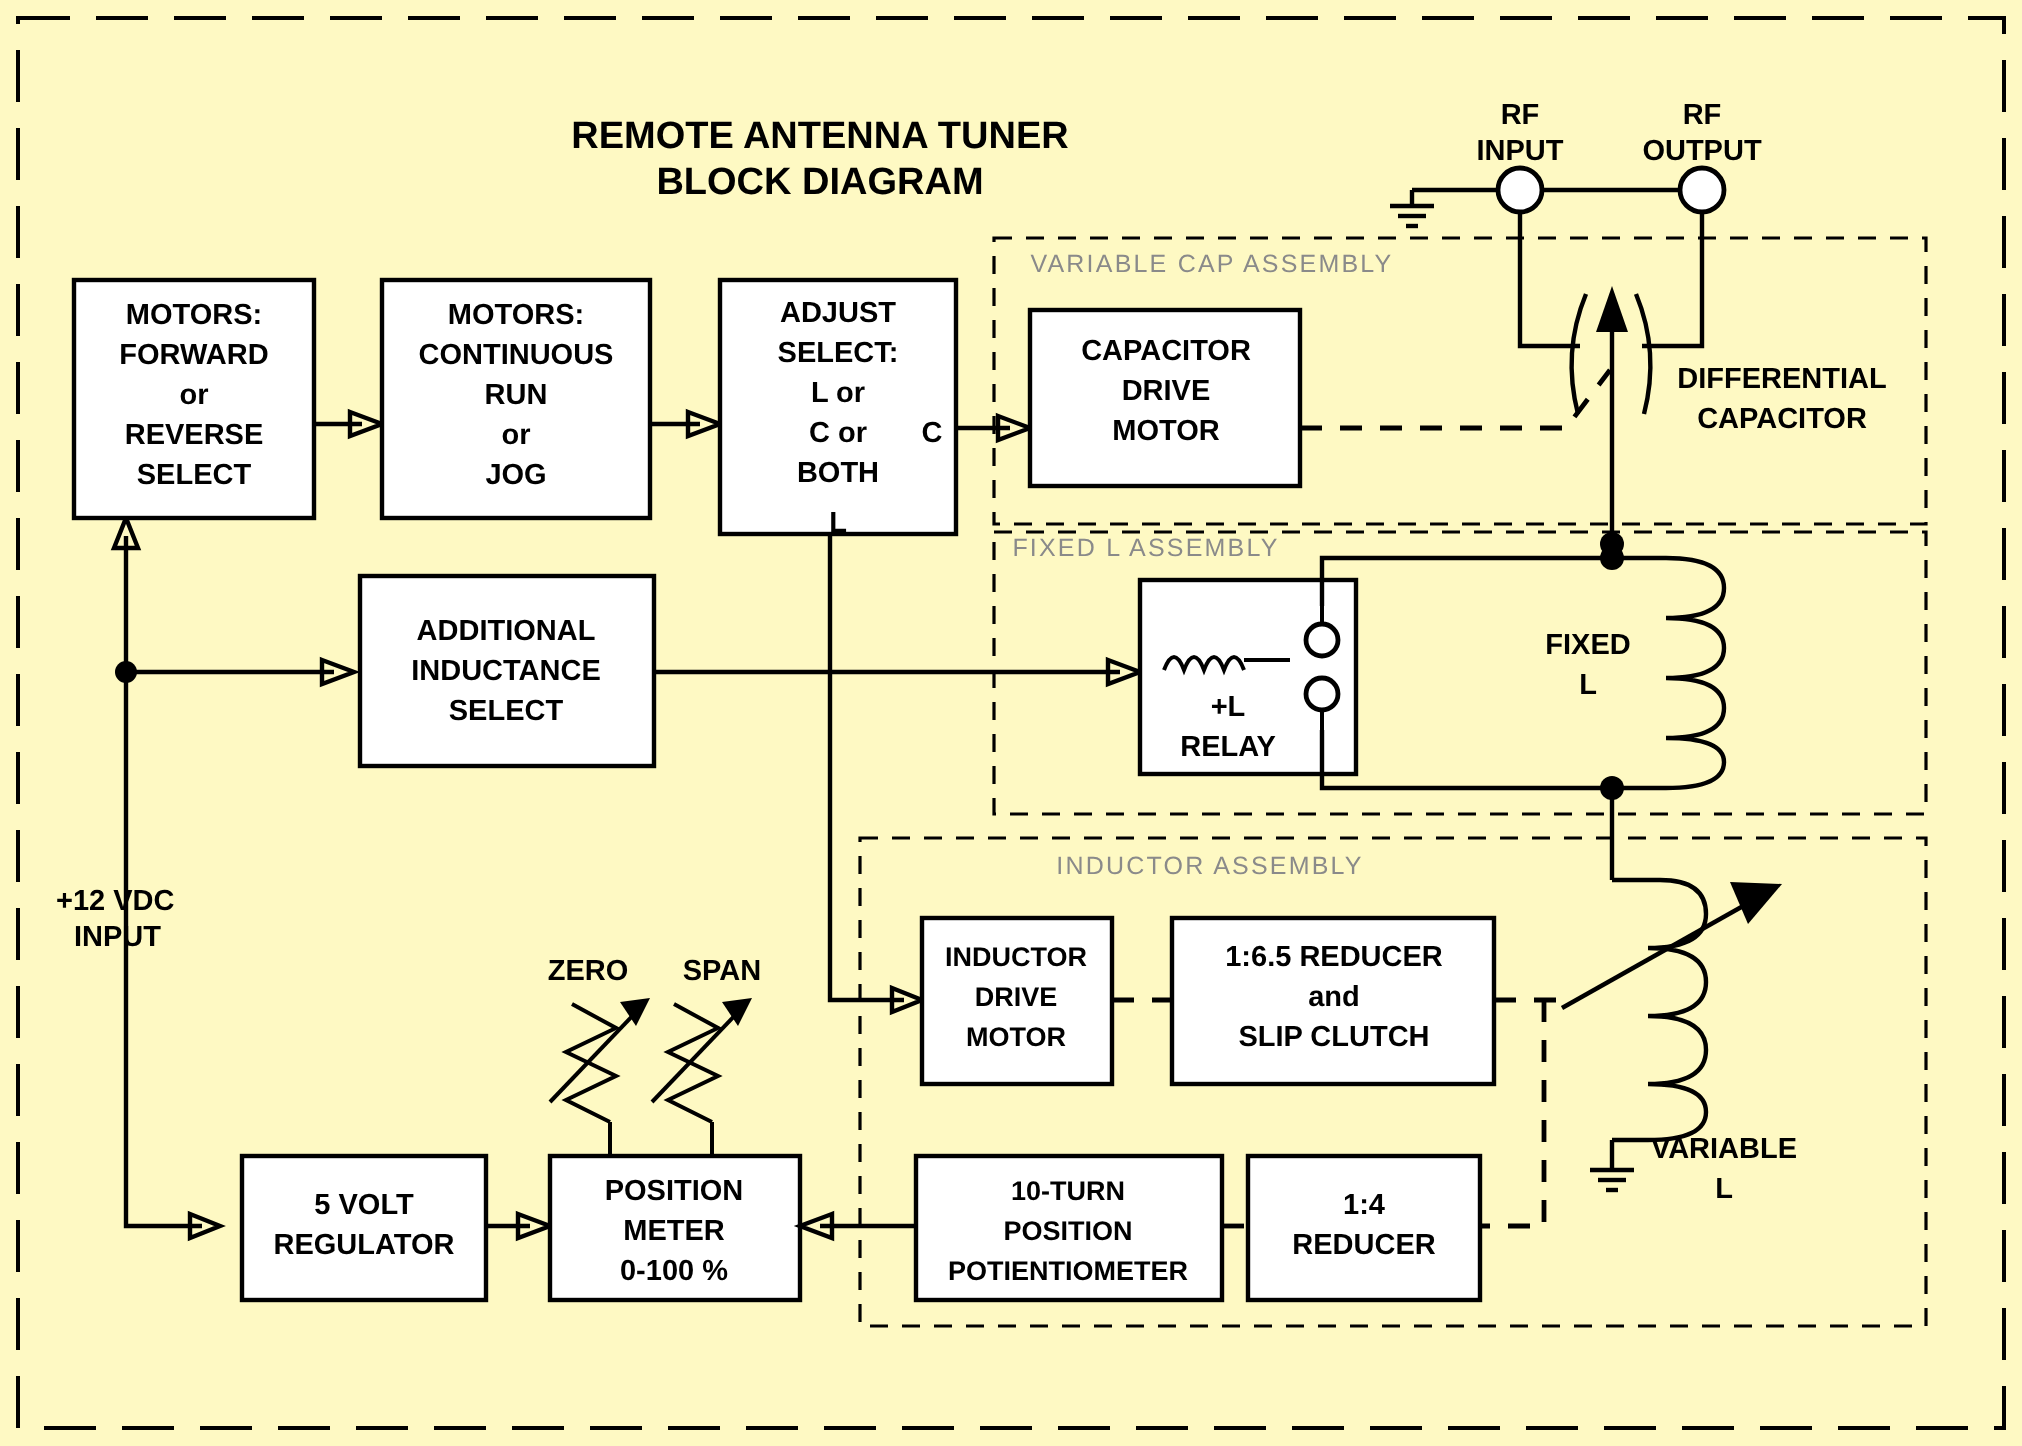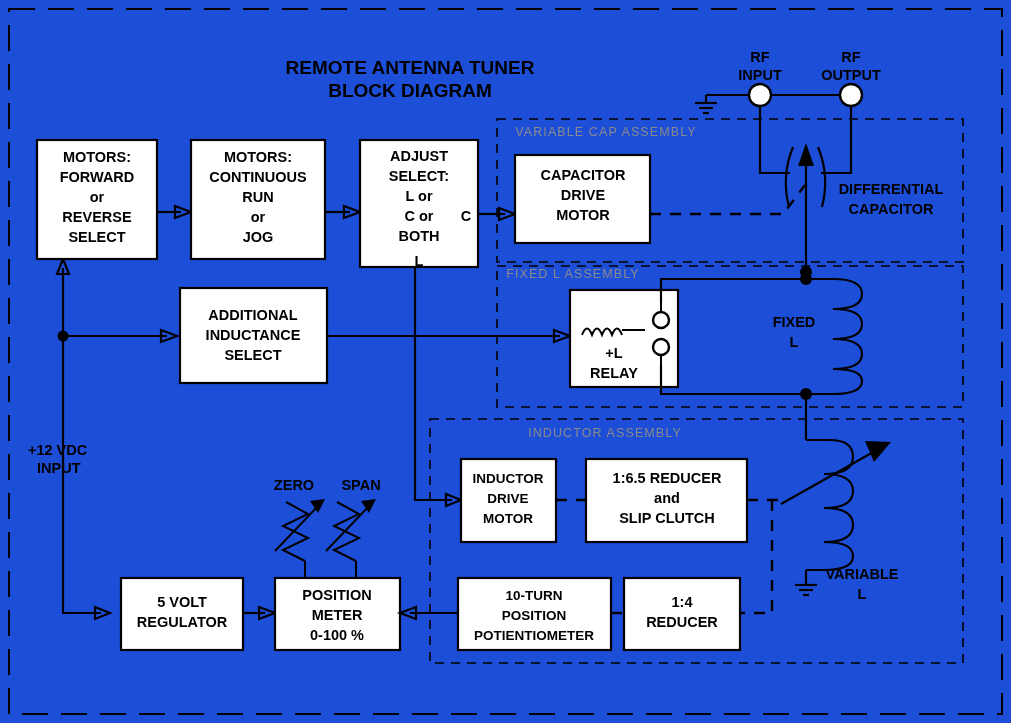--- a/index.html
+++ b/index.html
@@ -1,17 +1,17 @@
 <!DOCTYPE html>
 <html><head>
 <meta charset="utf-8">
 <style>
   html,body{margin:0;padding:0;background:#ffffff;}
   body{width:1011px;height:723px;font-family:"Liberation Sans",sans-serif;}
-  #canvas{position:relative;width:1011px;height:723px;overflow:hidden;background:#1d4ed8;}
+  #canvas{position:relative;width:1011px;height:723px;overflow:hidden;background:#fef9c3;}
   svg#diagram{position:absolute;left:0;top:0;width:1011px;height:723px;}
   .blk-text{font-family:"Liberation Sans",sans-serif;font-weight:bold;font-size:14.5px;fill:#000;text-anchor:middle;}
   .blk-text-sm{font-family:"Liberation Sans",sans-serif;font-weight:bold;font-size:13.5px;fill:#000;text-anchor:middle;}
   .blk-text-lc{font-family:"Liberation Sans",sans-serif;font-weight:bold;font-size:14.5px;fill:#000;text-anchor:middle;}
   .title-text{font-family:"Liberation Sans",sans-serif;font-weight:bold;font-size:19px;fill:#000;text-anchor:middle;}
   .asm-label{font-family:"Liberation Sans",sans-serif;font-weight:normal;font-size:12.5px;fill:#8a8a8a;letter-spacing:1.1px;text-anchor:middle;}
   .free-label{font-family:"Liberation Sans",sans-serif;font-weight:bold;font-size:14.5px;fill:#000;text-anchor:middle;}
   .free-label-l{font-family:"Liberation Sans",sans-serif;font-weight:bold;font-size:14.5px;fill:#000;text-anchor:start;}
   .wire{stroke:#000;stroke-width:2.2;fill:none;}
   .wire-thin{stroke:#000;stroke-width:2;fill:none;}

